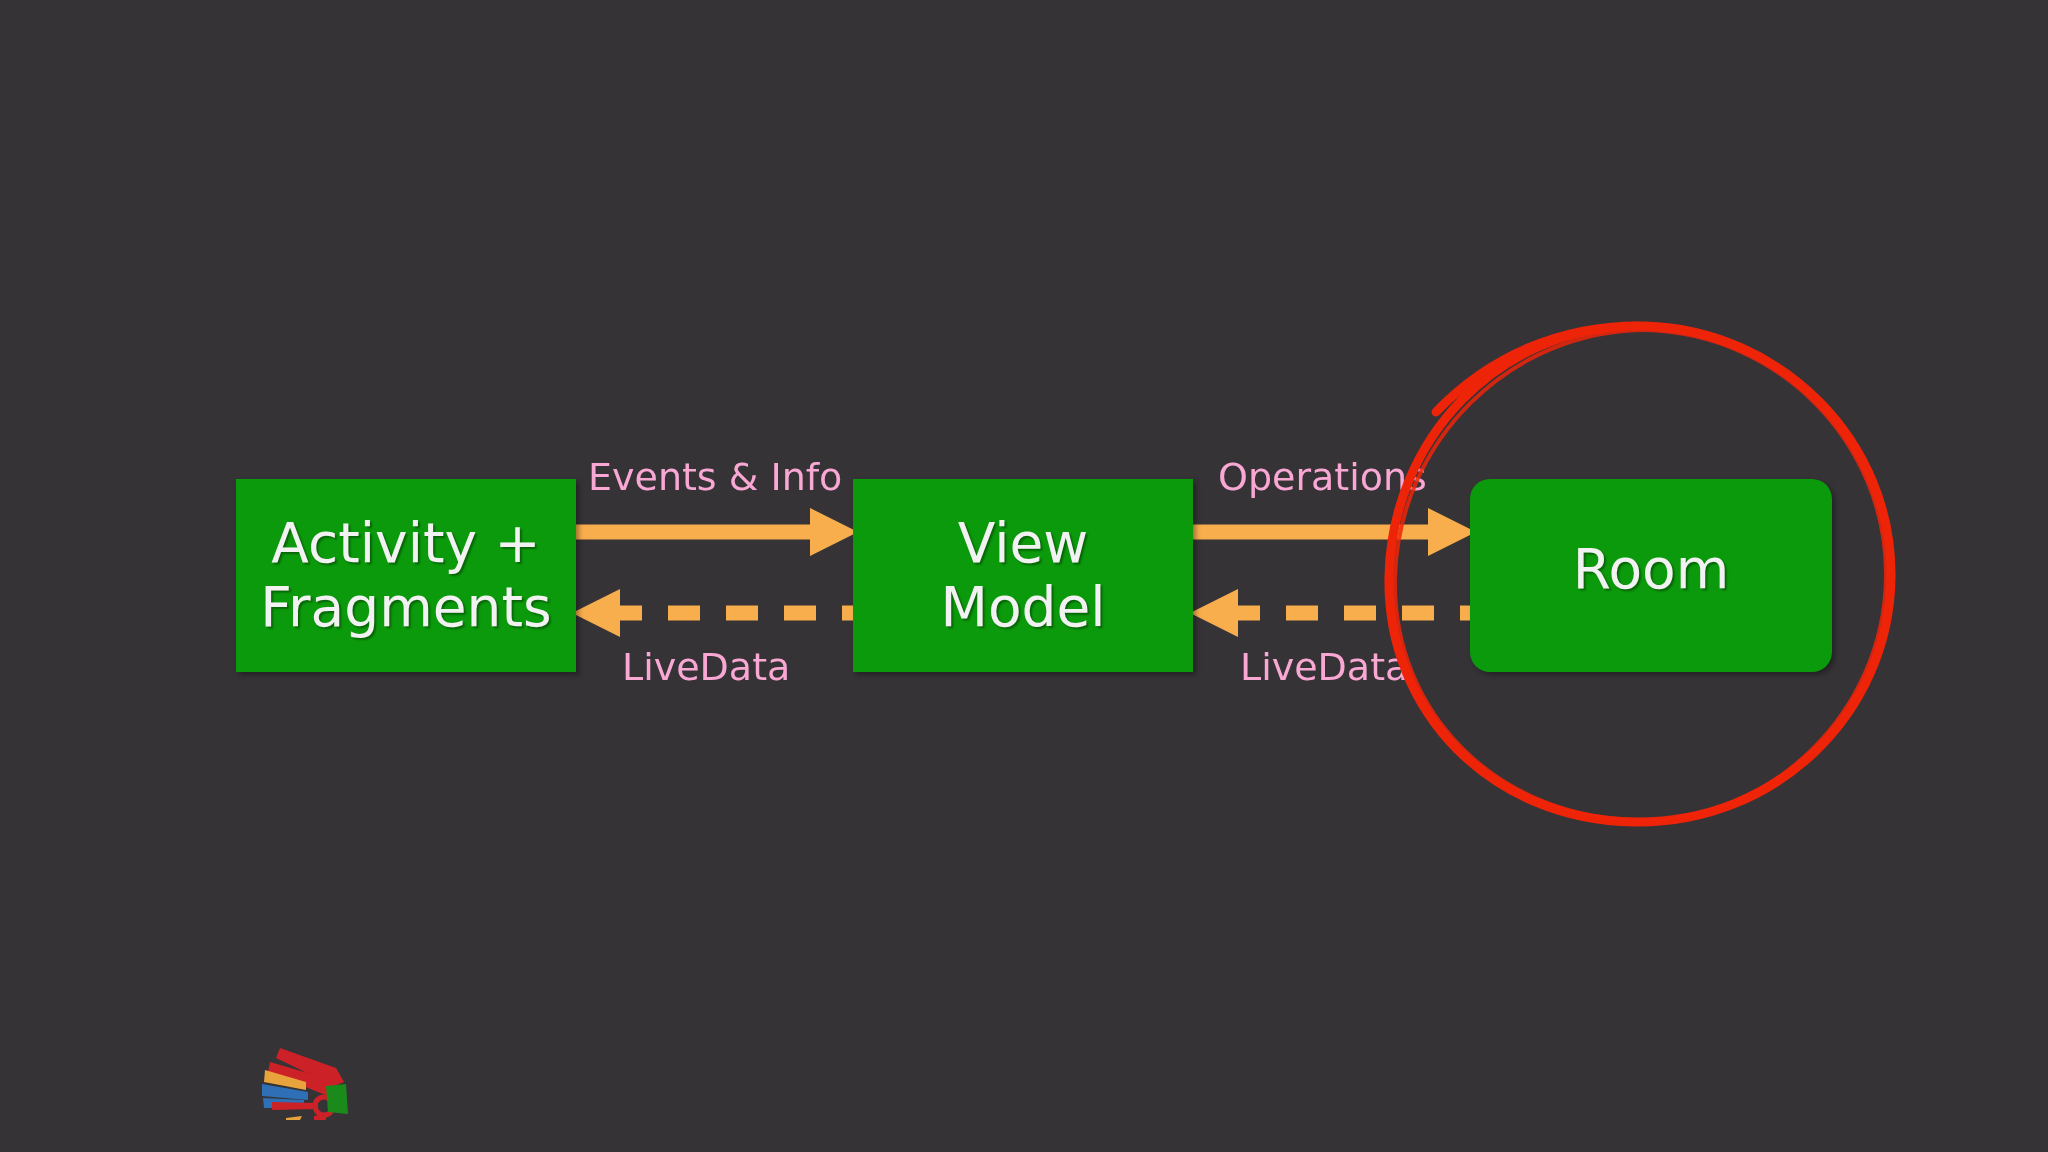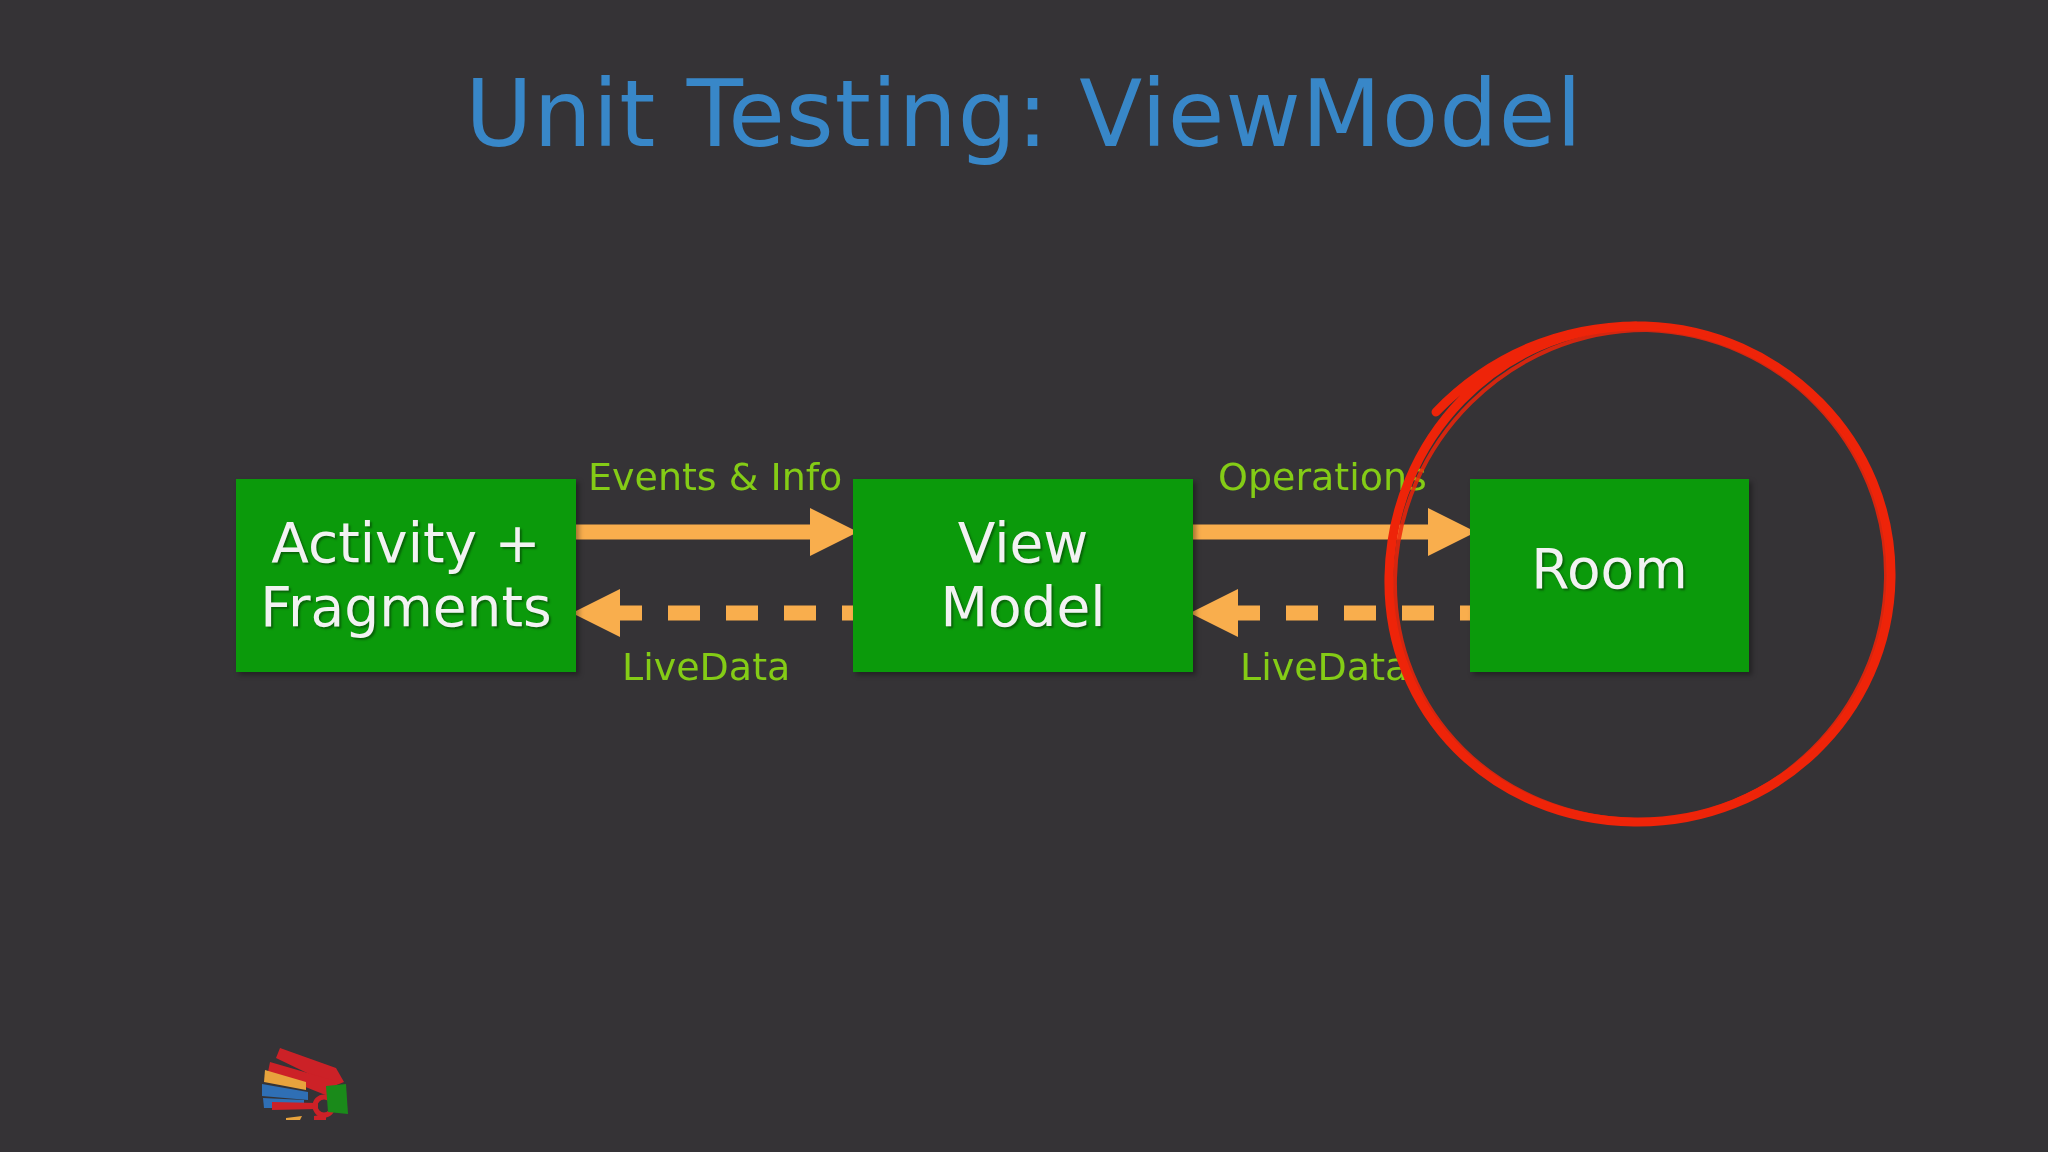--- a/index.html
+++ b/index.html
@@ -45,27 +45,27 @@
     font-size: 55px;
     font-weight: 400;
     line-height: 1.15;
     white-space: pre-line;
     box-shadow: 3px 3px 5px rgba(0,0,0,0.35);
     text-shadow: 2px 2px 2px rgba(0,0,0,0.35);
     z-index: 3;
   }
   #node-activity { left: 236px; top: 479px; width: 340px; height: 193px; }
   #node-viewmodel { left: 853px; top: 479px; width: 340px; height: 193px; }
-  #node-room     { left: 1470px; top: 479px; width: 279px; height: 193px; }
+  #node-room     { left: 1470px; top: 479px; width: 362px; height: 193px; border-radius: 20px; }
   #node-room .node-text { transform: translateY(-6px); }
 
   
   .conn-label {
     position: absolute;
-    color: #84cc16;
+    color: #f9a8d4;
     font-family: "DejaVu Sans", sans-serif;
     font-size: 38px;
     font-weight: 400;
     white-space: nowrap;
     z-index: 4;
   }
   #label-events      { left: 588px;  top: 455px; }
   #label-livedata-1  { left: 622px;  top: 645px; }
   #label-operations  { left: 1218px; top: 455px; }
   #label-livedata-2  { left: 1240px; top: 645px; }
@@ -96,21 +96,20 @@
     width: 96px;
     height: 90px;
     z-index: 6;
   }
 </style>
 </head>
 <body>
 
 <div id="slide">
 
-  <div class="slide-title">Unit Testing: ViewModel</div>
 
   <svg id="arrow-layer" viewBox="0 0 2048 1152" width="2048" height="1152">
 
     <g>
       <line x1="576" y1="532" x2="820" y2="532" stroke="#f9ae4d" stroke-width="15" stroke-linecap="butt"></line>
       <polygon points="810,508 858,532 810,556" fill="#f9ae4d"></polygon>
     </g>
 
     <g>
       <line x1="610" y1="613" x2="853" y2="613" stroke="#f9ae4d" stroke-width="15" stroke-linecap="butt" stroke-dasharray="32 26"></line>

